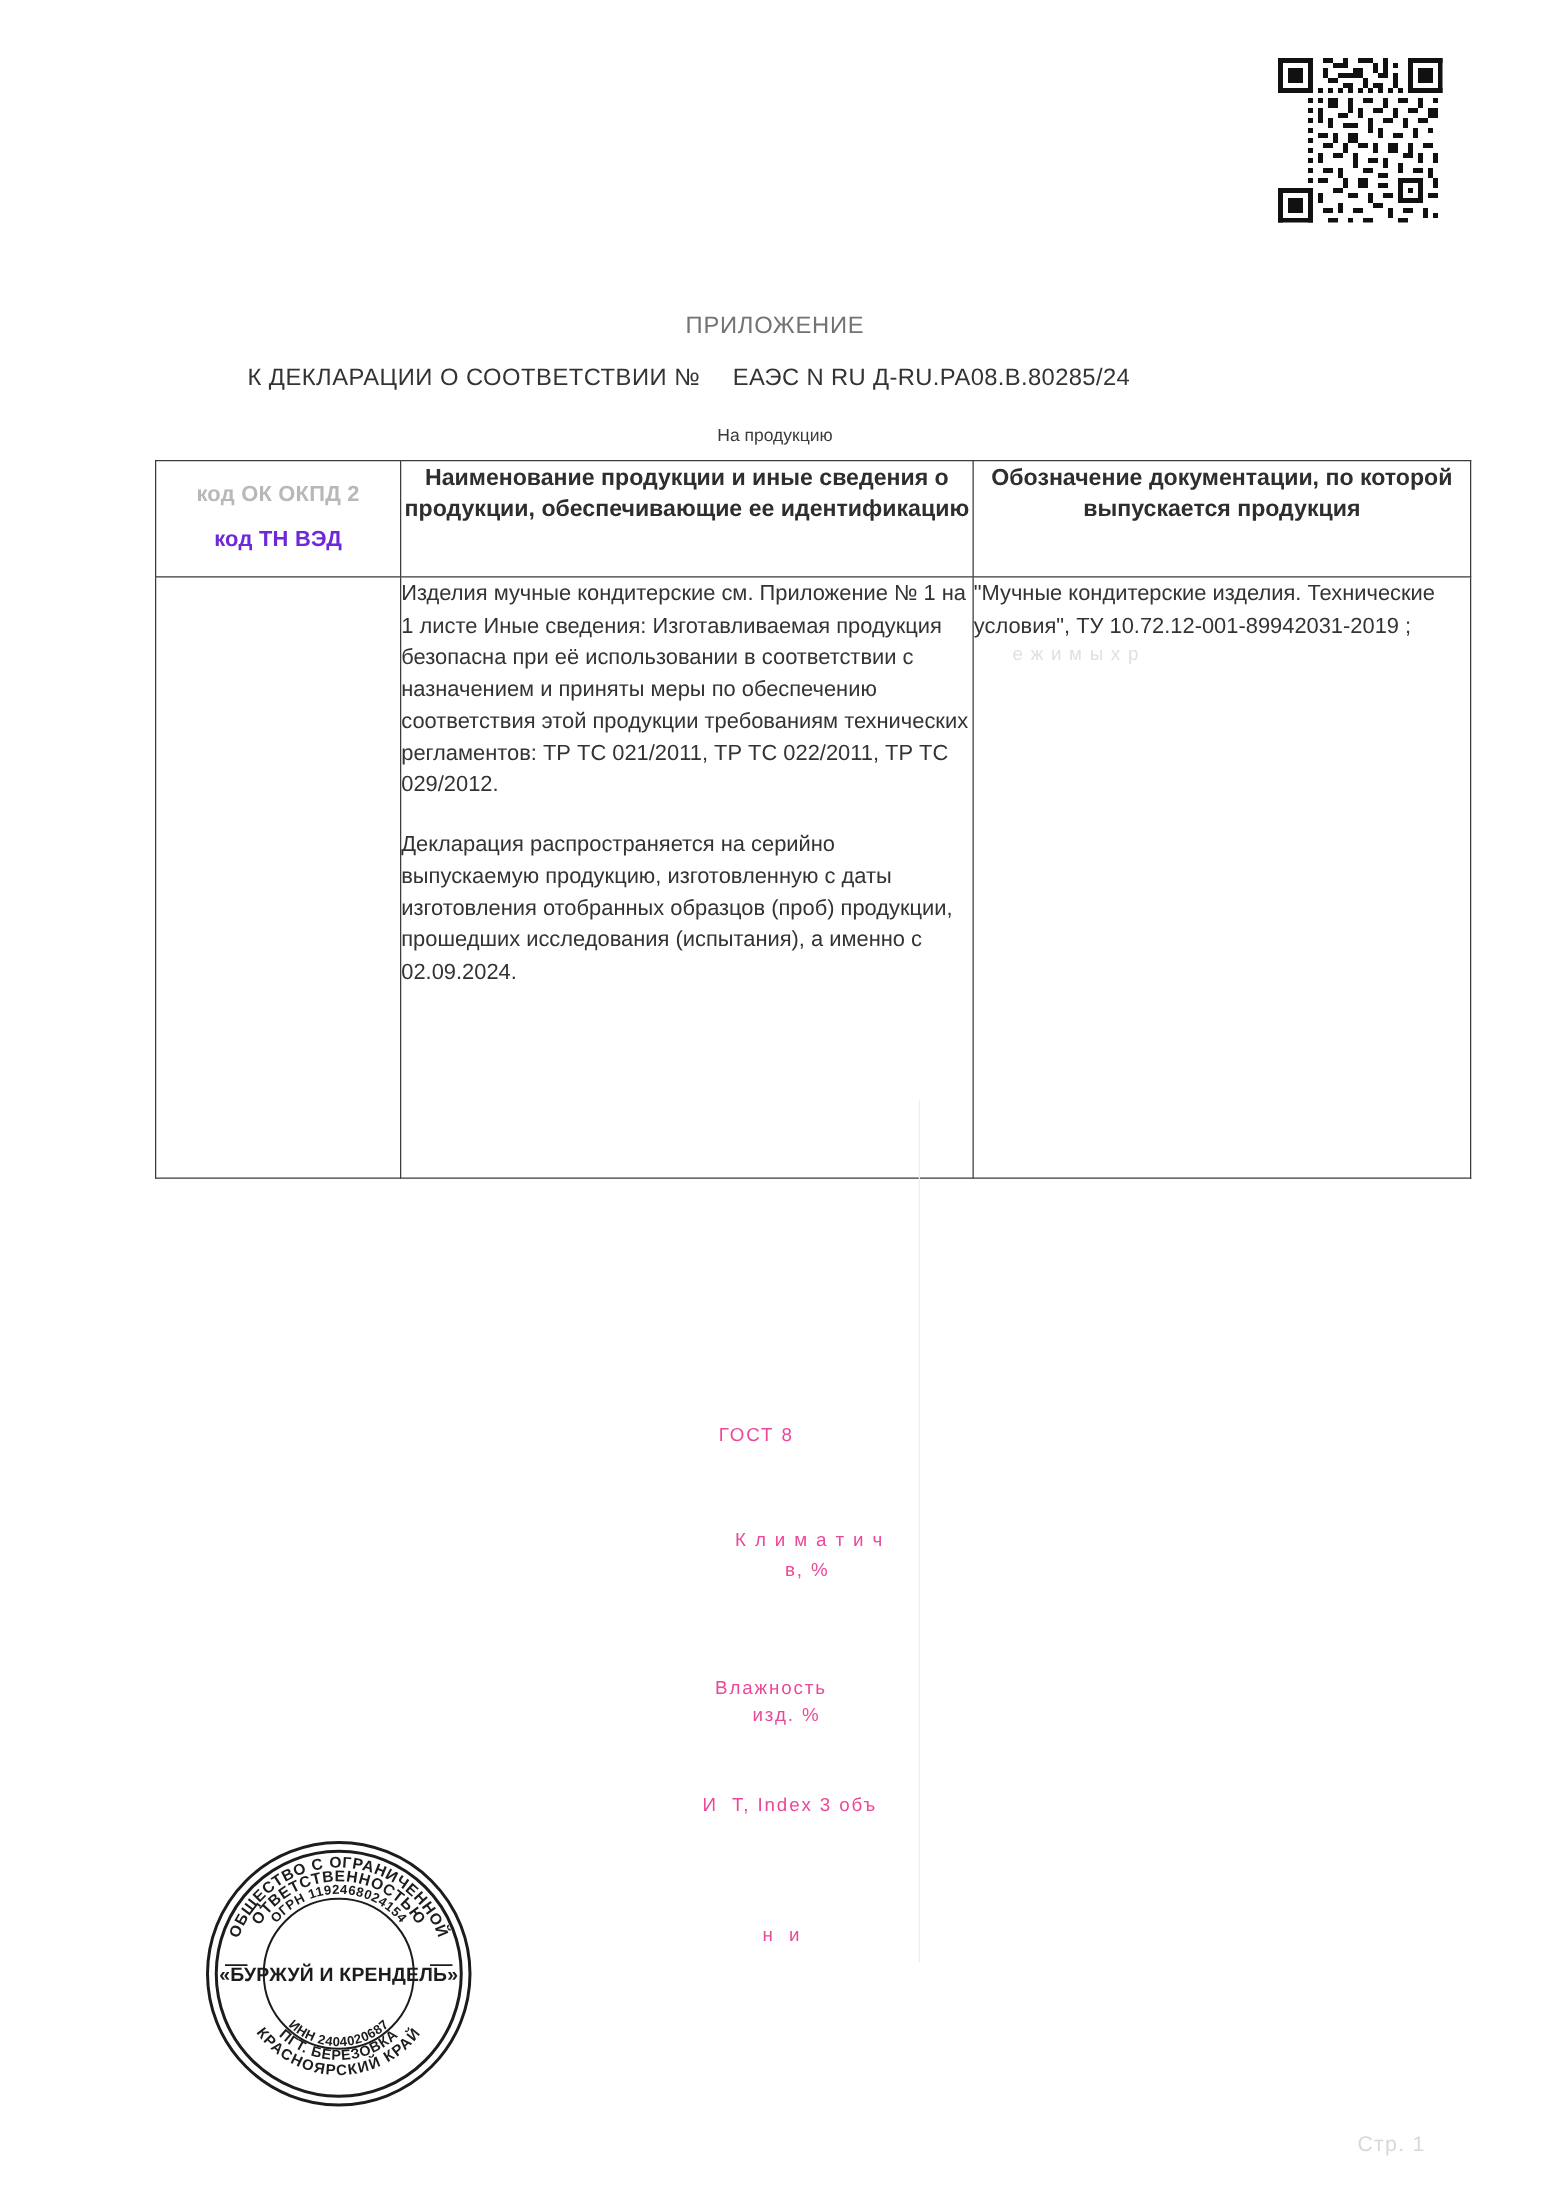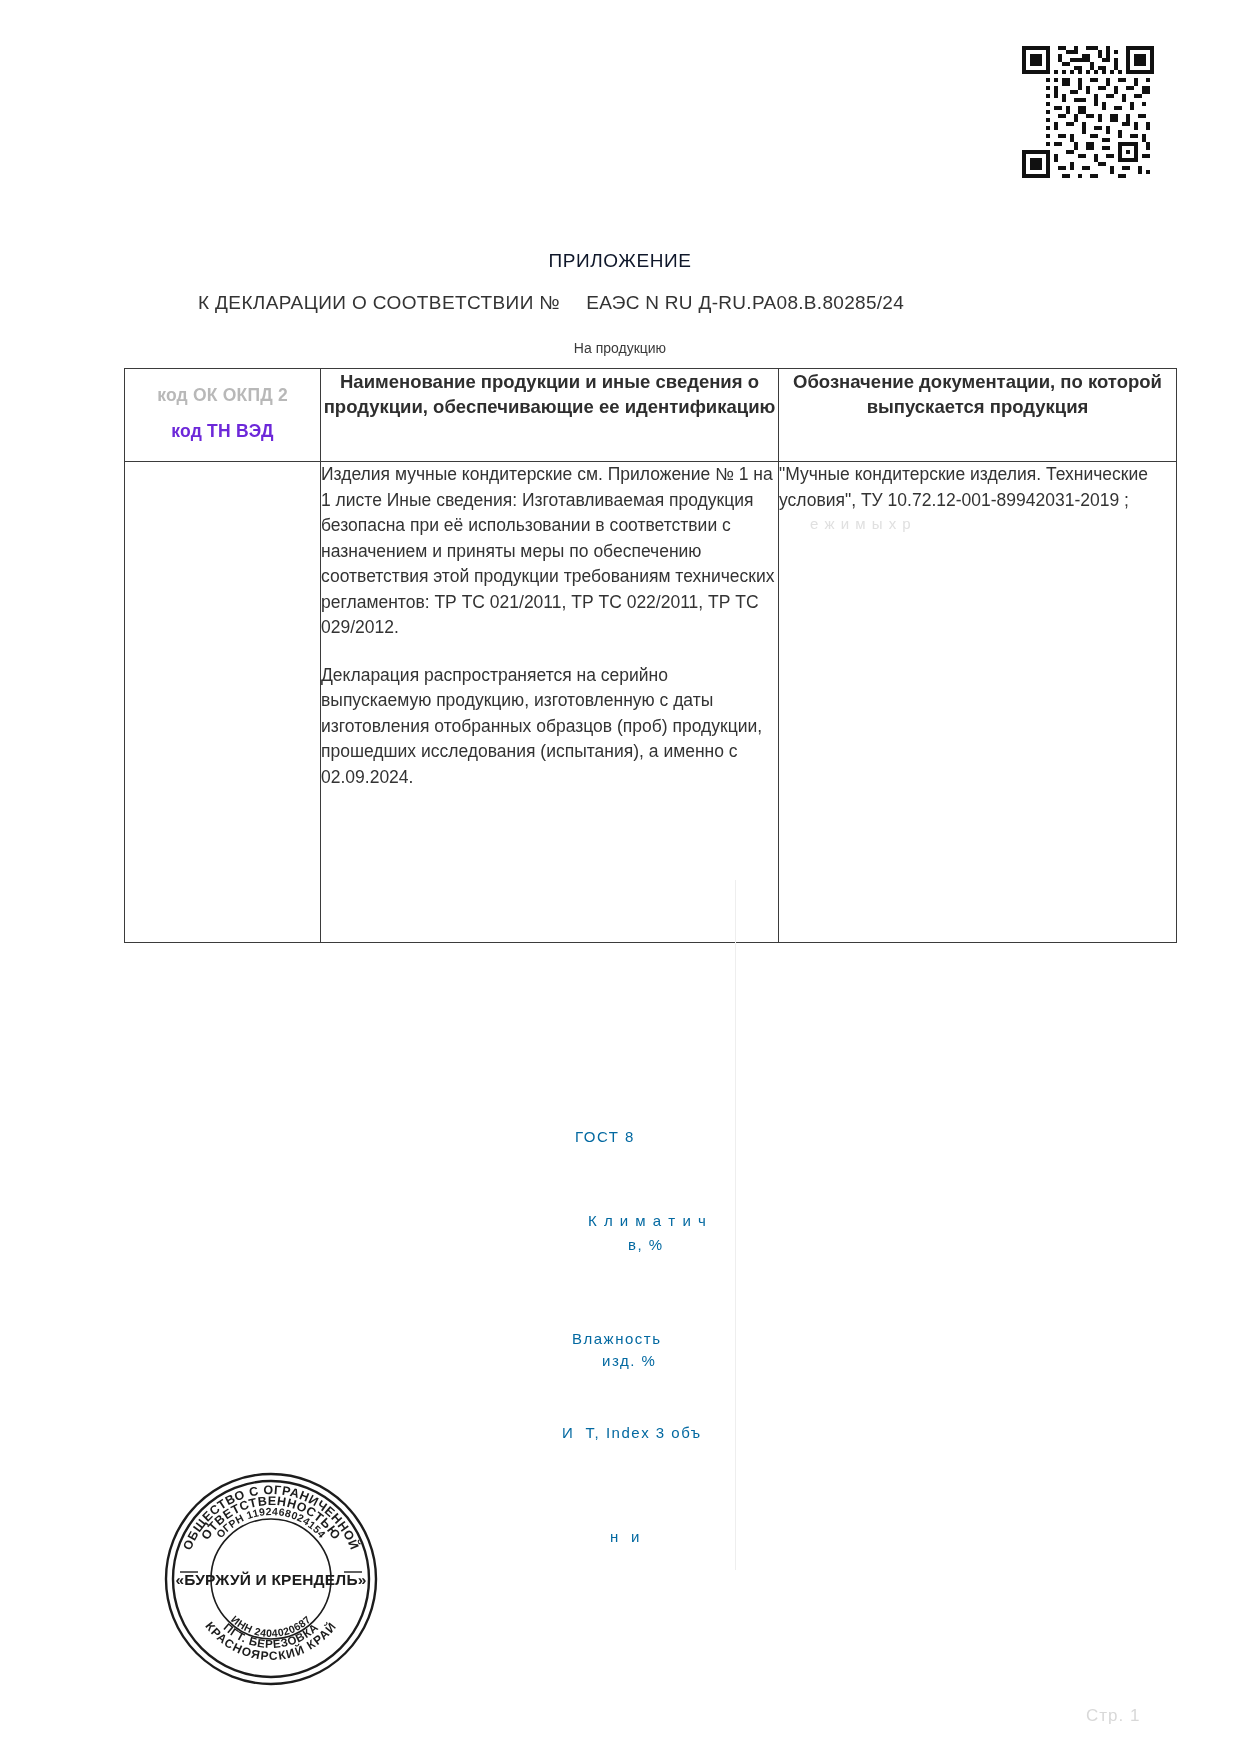--- a/index.html
+++ b/index.html
@@ -28,21 +28,21 @@
 
   
   .doc-title {
     position: absolute;
     top: 250px;
     left: 0;
     width: 1240px;
     text-align: center;
     font-size: 19px;
     letter-spacing: 0.6px;
-    color: #0f172a;
+    color: #737373;
   }
   .decl-line {
     position: absolute;
     top: 292px;
     left: 0;
     width: 1102px;
     text-align: center;
     font-size: 19px;
     letter-spacing: 0.3px;
     color: #333;
@@ -116,24 +116,25 @@
     color: #e0e0e0;
     font-size: 15px;
     line-height: 22px;
     margin-top: 210px;
     letter-spacing: 1px;
   }
 
   
   .artifact {
     position: absolute;
-    color: #0369a1;
+    color: #ec4899;
     font-size: 15px;
     letter-spacing: 1.5px;
     white-space: pre;
+    margin-top: 12px;
   }
   .vline {
     position: absolute;
     top: 880px;
     left: 735px;
     width: 1px;
     height: 690px;
     background: #eeeeee;
   }
 

